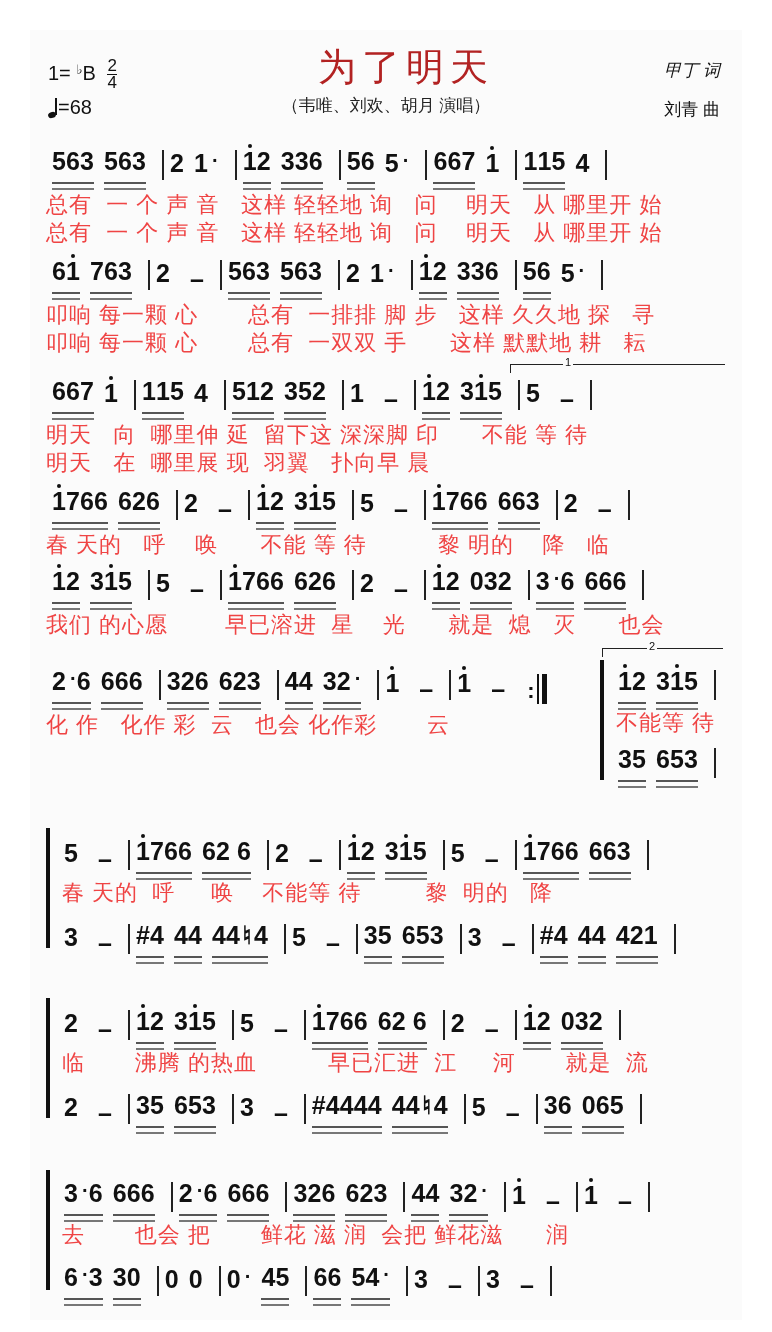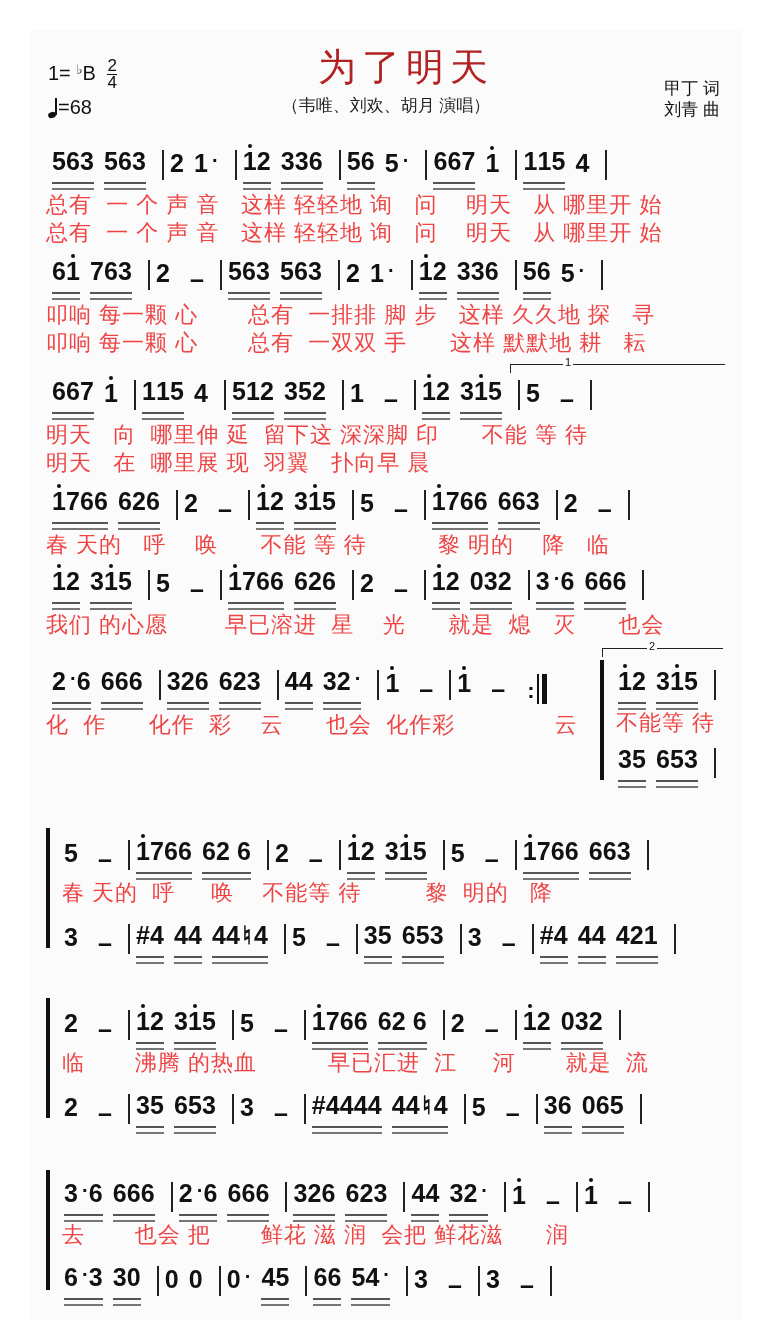--- a/index.html
+++ b/index.html
@@ -45,21 +45,21 @@
   <span class="frac">
     <span style="border-bottom:1.5px solid #111;">2</span>
     <span>4</span>
   </span>
 </div>
 <div class="abs tempo">
   <span class="qn"></span><span>=68</span>
 </div>
 <div class="abs title">为了明天</div>
 <div class="abs subtitle">（韦唯、刘欢、胡月 演唱）</div>
-<div class="abs credit" style="top:77px;">甲丁 词</div>
+<div class="abs credit" style="top:59px;font-style:italic;">甲丁 词</div>
 <div class="abs credit" style="top:98px;text-align:right;">刘青 曲</div>
 
 <div id="score">
     <div class="row" style="top: 144px;">
       <div class="m">
         <span class="g u2">
           <span class="n">5</span>
           <span class="n">6</span>
           <span class="n">3</span>
         </span>
@@ -446,21 +446,21 @@
       <div class="m">
         <span class="g">
           <span class="n hi">1</span>
         </span>
         <span class="dash">–</span>
       </div>
       <span class="rep">:</span>
       <span class="dbar"></span>
       <span class="dbar thick"></span>
     </div>
-    <div class="lyr" style="top: 710px; font-family: Liberation Mono, monospace;">化 作   化作 彩  云   也会 化作彩       云</div>
+    <div class="lyr" style="top: 710px;">化 作   化作 彩  云   也会 化作彩       云</div>
     <div class="volta" style="left: 602px; top: 648px; width: 120px;">
       <span style="left: 44px;">2</span>
     </div>
     <div class="brace" style="left: 600px; top: 660px; height: 120px;"></div>
     <div class="row" style="top: 664px; left: 612px;">
       <div class="m">
         <span class="g u2">
           <span class="n hi">1</span>
           <span class="n">2</span>
         </span>

